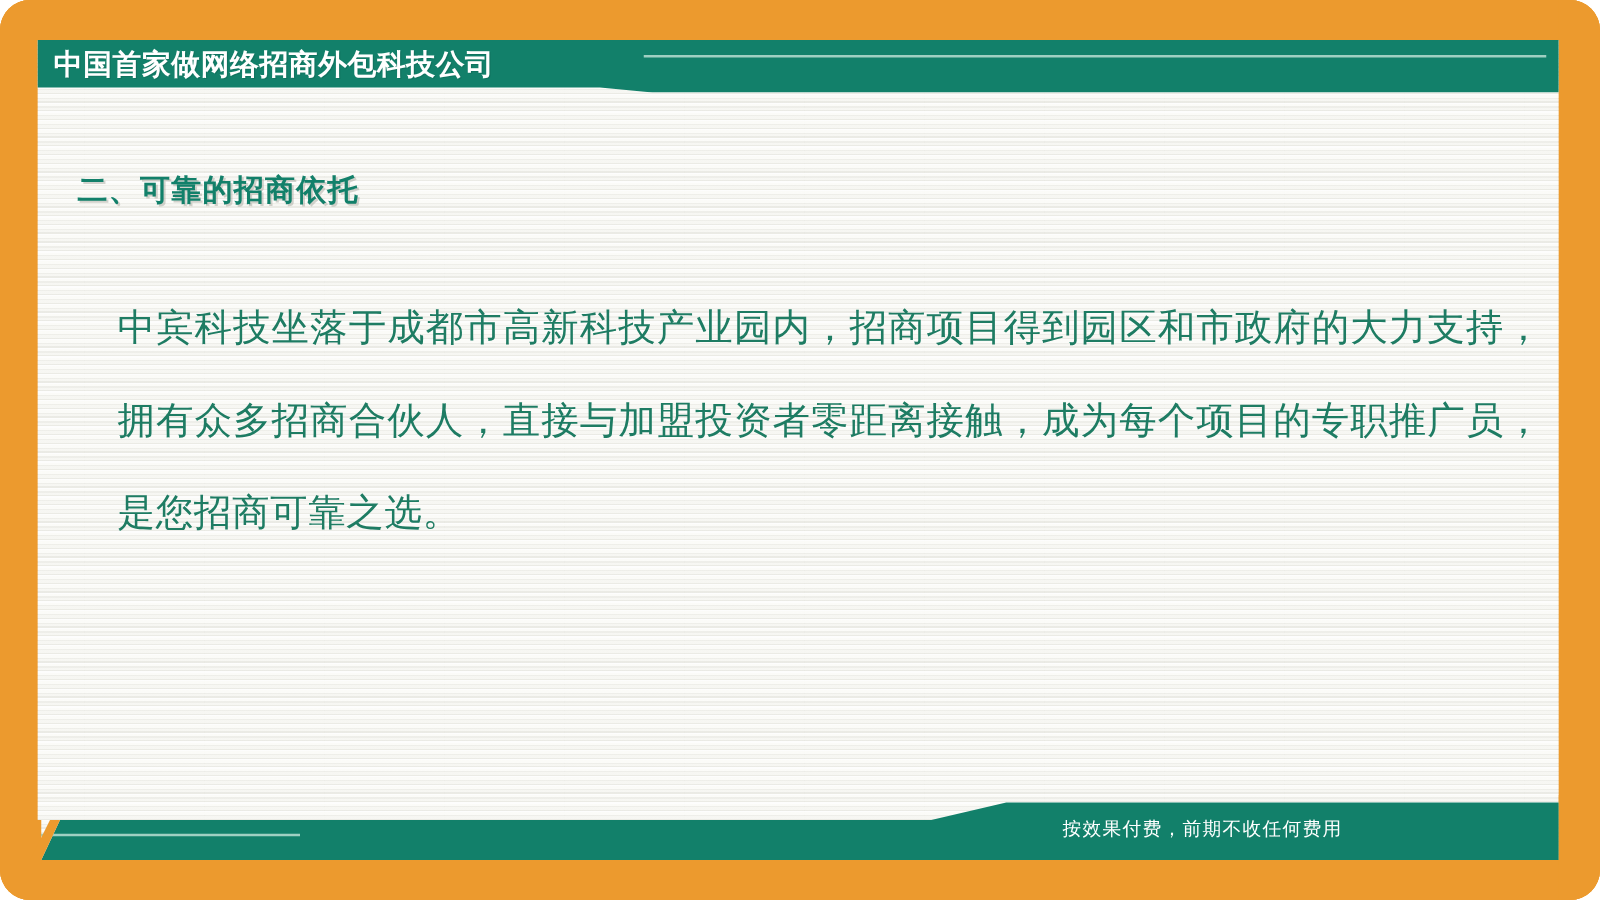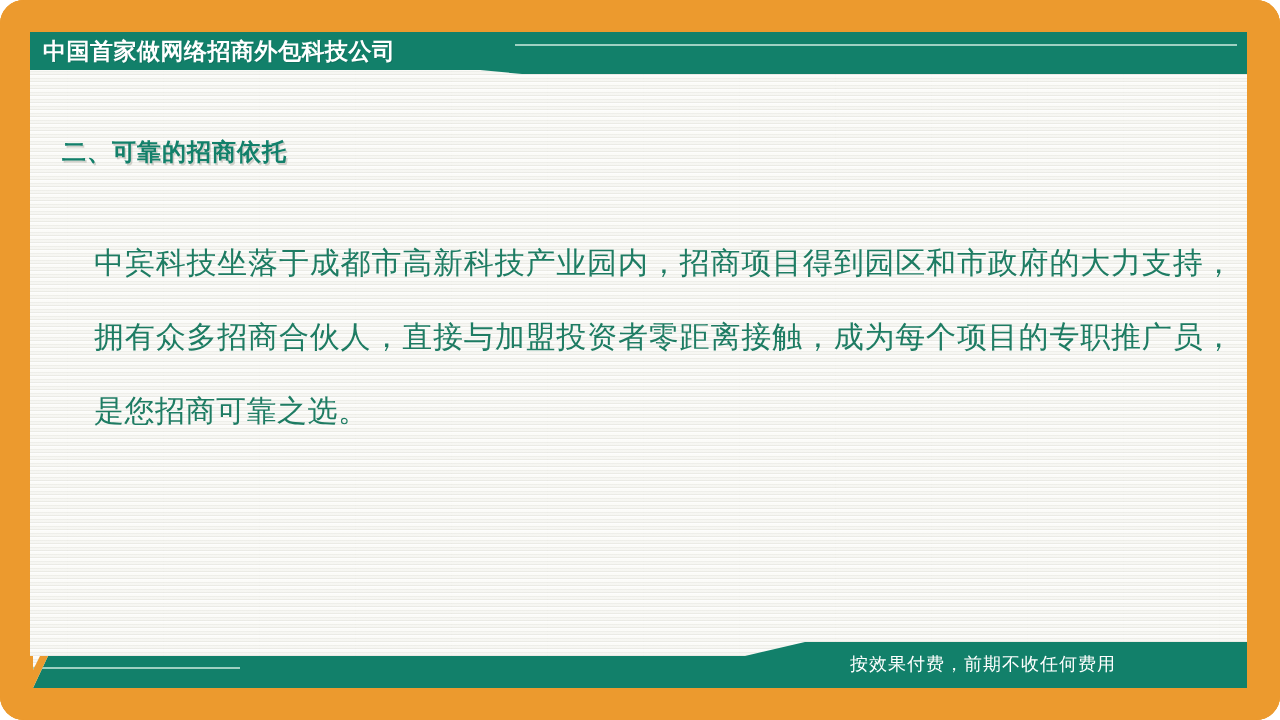--- a/index.html
+++ b/index.html
@@ -139,21 +139,21 @@
     width: 1280px;
     height: 56px;
   }
   .footer-band svg { display: block; }
 
   .footer-text {
     position: absolute;
     left: 850px;
     top: 648px;
     color: #FFFFFF;
-    font-size: 18px;
+    font-size: 15px;
     font-weight: normal;
     letter-spacing: 1px;
     white-space: nowrap;
     line-height: 32px;
   }
 </style>
 </head>
 <body>
 
 <div id="slide">

